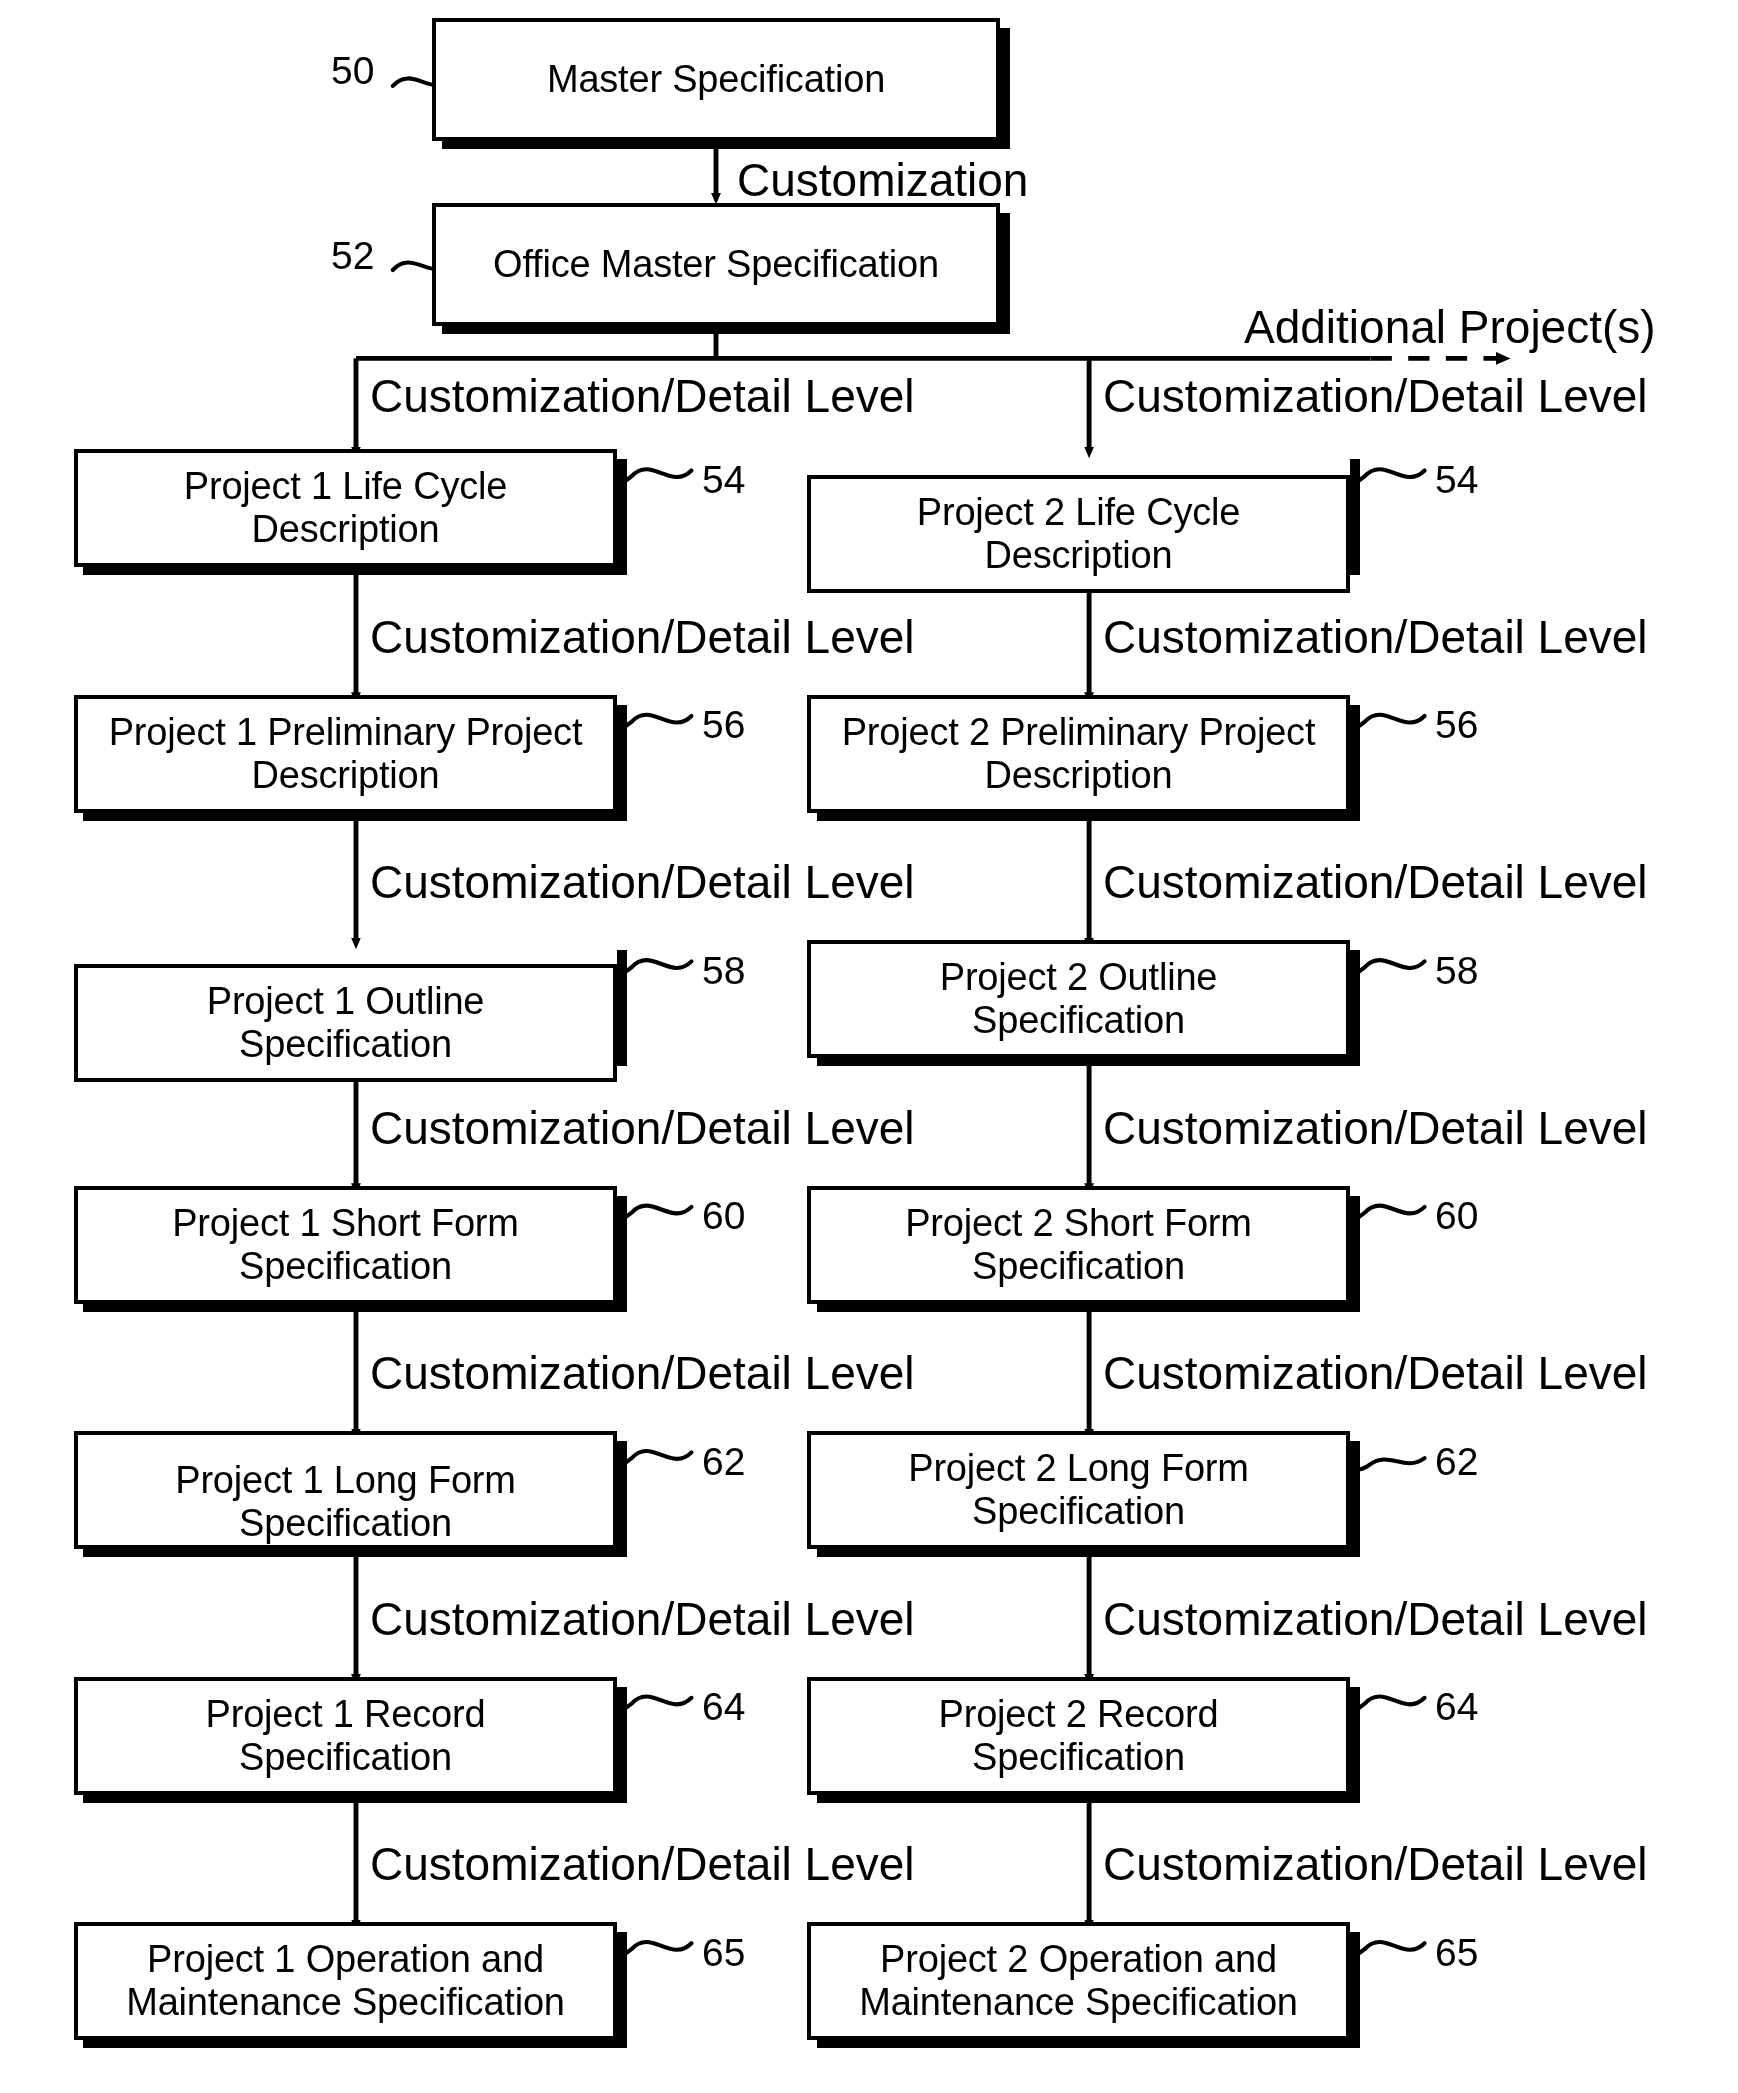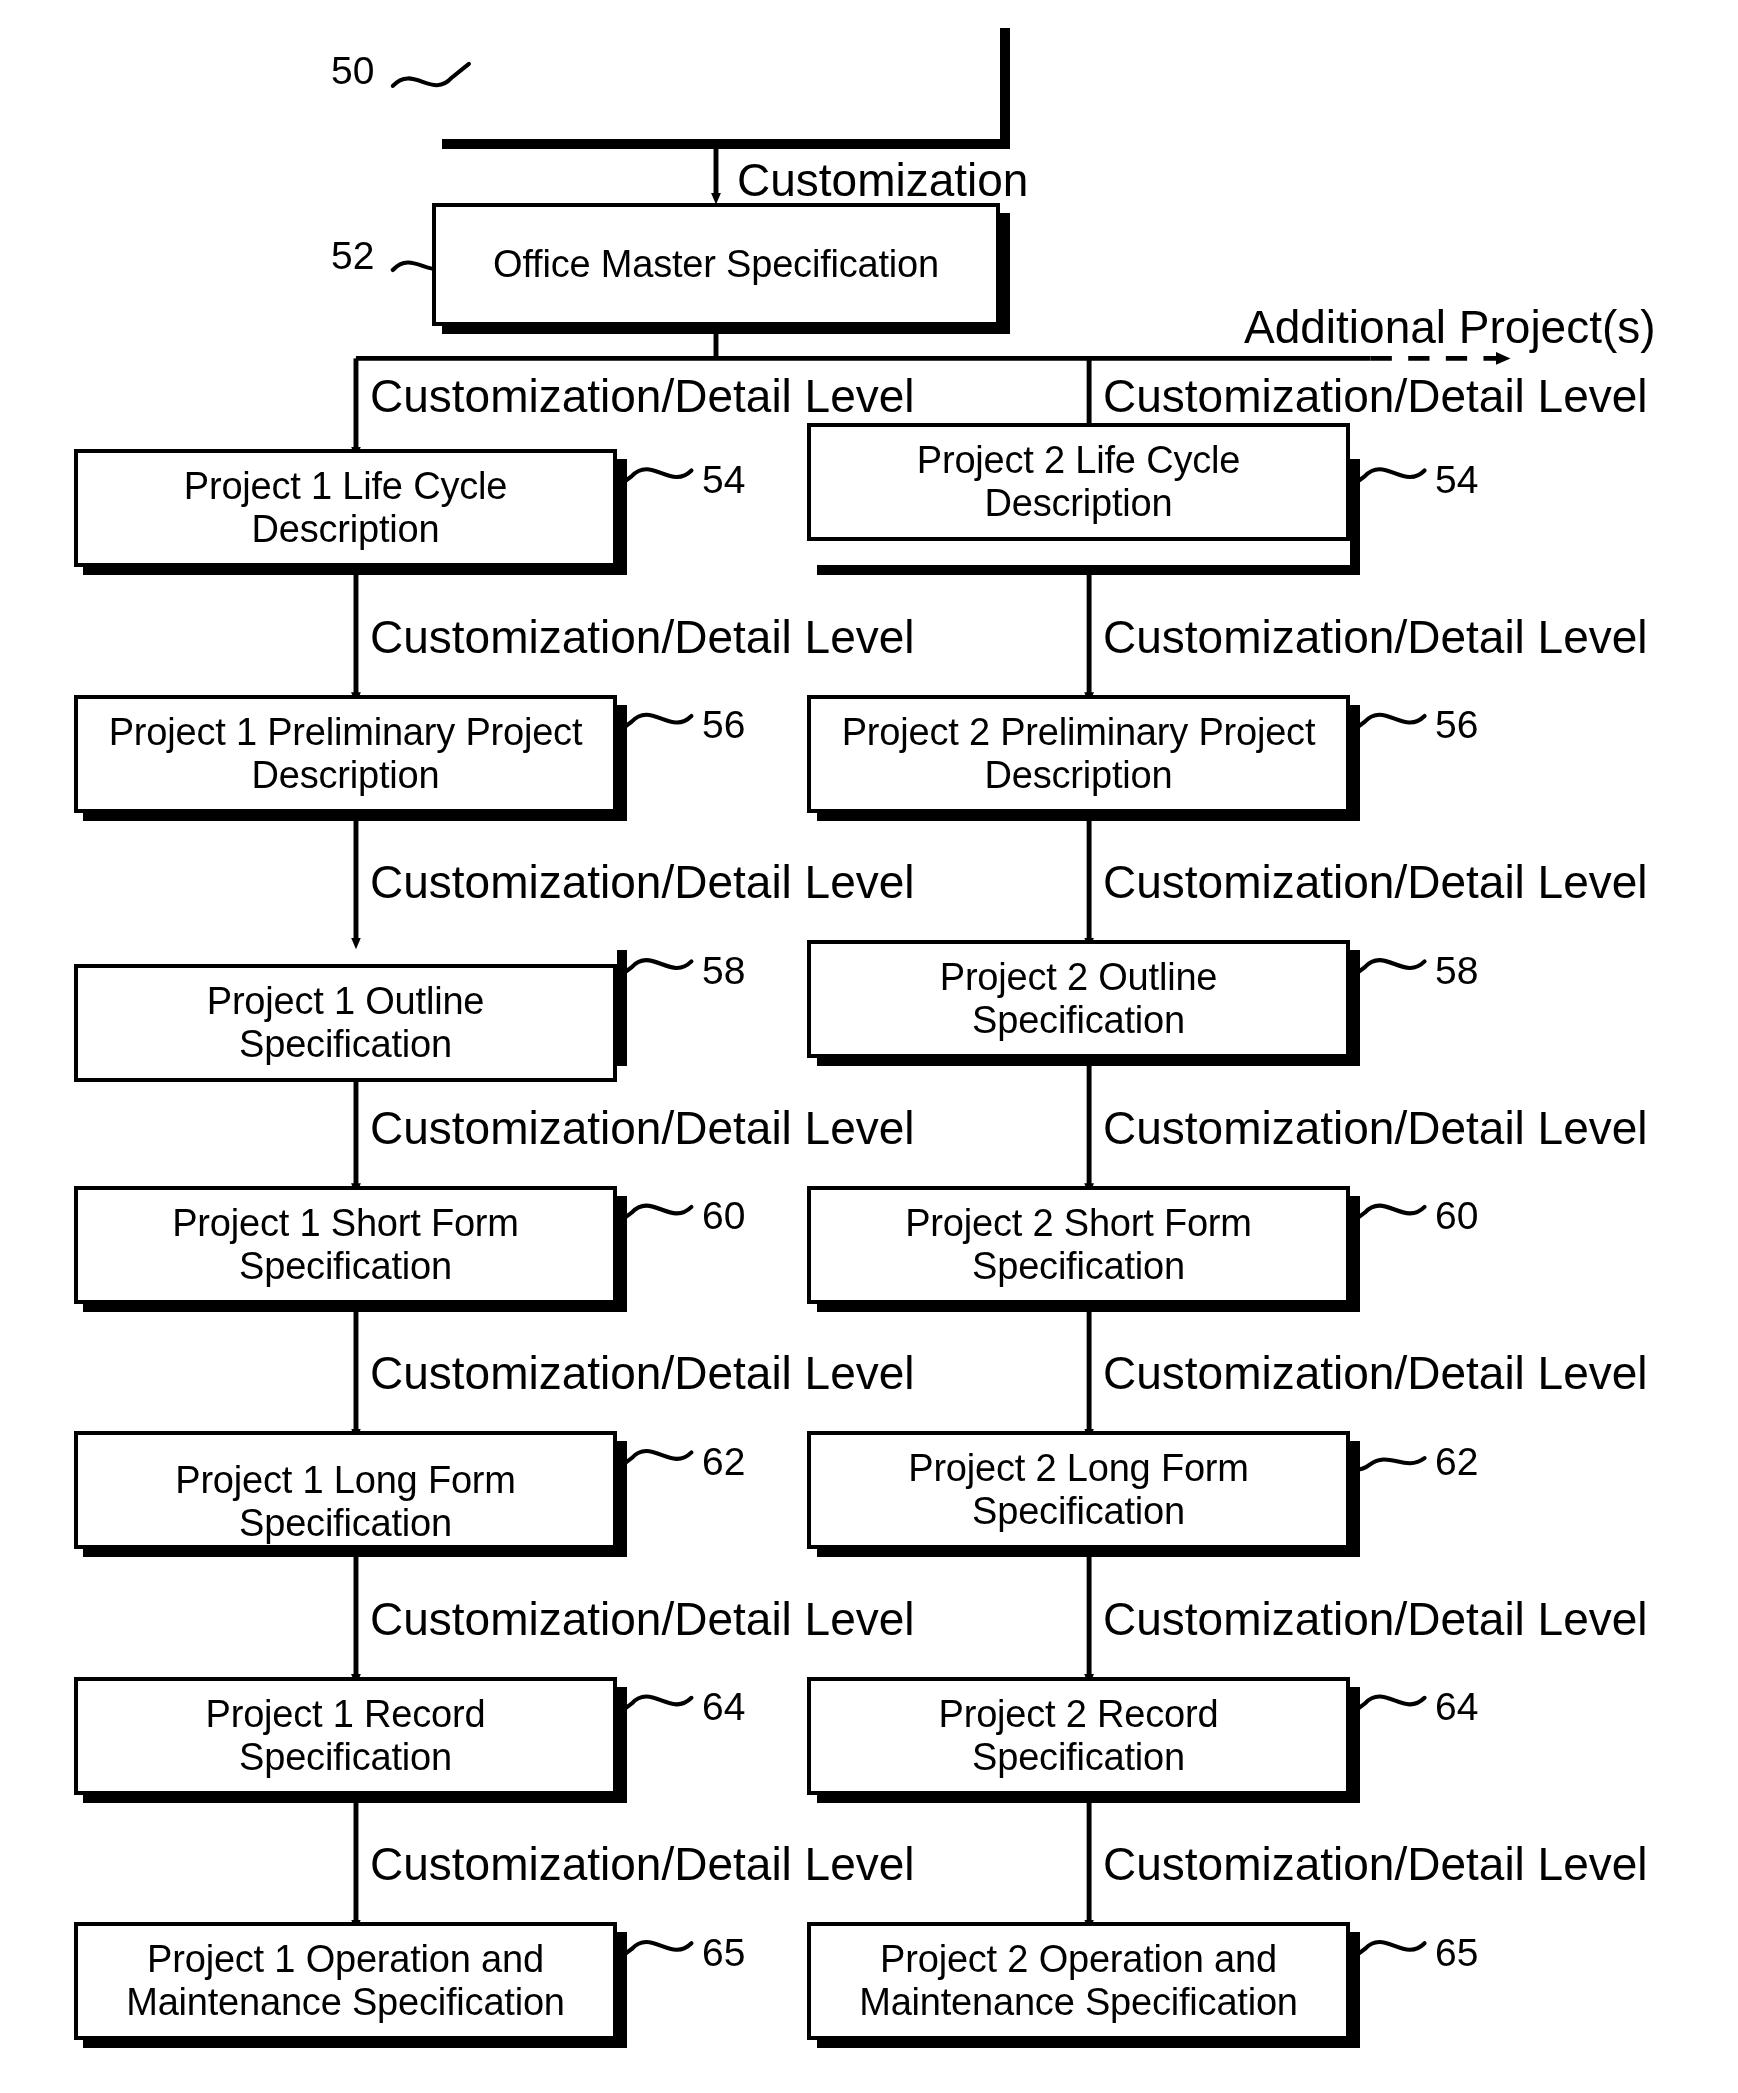--- a/index.html
+++ b/index.html
@@ -169,20 +169,23 @@
   <div class="node-shadow" style="left:1350px; top:950px; width:9.8px;  height:116px;"></div>
   <div class="node-shadow" style="left:817px;  top:1302px; width:543px; height:9.8px;"></div>
   <div class="node-shadow" style="left:1350px; top:1196px; width:9.8px;  height:116px;"></div>
   <div class="node-shadow" style="left:817px;  top:1547px; width:543px; height:9.8px;"></div>
   <div class="node-shadow" style="left:1350px; top:1441px; width:9.8px;  height:116px;"></div>
   <div class="node-shadow" style="left:817px;  top:1793px; width:543px; height:9.8px;"></div>
   <div class="node-shadow" style="left:1350px; top:1687px; width:9.8px;  height:116px;"></div>
   <div class="node-shadow" style="left:817px;  top:2038px; width:543px; height:9.8px;"></div>
   <div class="node-shadow" style="left:1350px; top:1932px; width:9.8px;  height:116px;"></div>
 
+  <div class="node" style="left:432px; top:18px; width:568px; height:123px;">
+    <span class="node-label">Master Specification</span>
+  </div>
 
   <div class="node" style="left:432px; top:203px; width:568px; height:123px;">
     <span class="node-label">Office Master Specification</span>
   </div>
 
   <div class="node" style="left:74px; top:449px; width:543px; height:118px;">
     <span class="node-label">Project 1 Life Cycle
 Description</span>
   </div>
   <div class="node" style="left:74px; top:695px; width:543px; height:118px;">
@@ -203,21 +206,21 @@
   </div>
   <div class="node" style="left:74px; top:1677px; width:543px; height:118px;">
     <span class="node-label">Project 1 Record
 Specification</span>
   </div>
   <div class="node" style="left:74px; top:1922px; width:543px; height:118px;">
     <span class="node-label">Project 1 Operation and
 Maintenance Specification</span>
   </div>
 
-  <div class="node" style="left:807px; top:423px; width:543px; height:118px;">
+  <div class="node" style="left:807px; top:475px; width:543px; height:118px;">
     <span class="node-label">Project 2 Life Cycle
 Description</span>
   </div>
   <div class="node" style="left:807px; top:695px; width:543px; height:118px;">
     <span class="node-label">Project 2 Preliminary Project
 Description</span>
   </div>
   <div class="node" style="left:807px; top:940px; width:543px; height:118px;">
     <span class="node-label">Project 2 Outline
 Specification</span>

